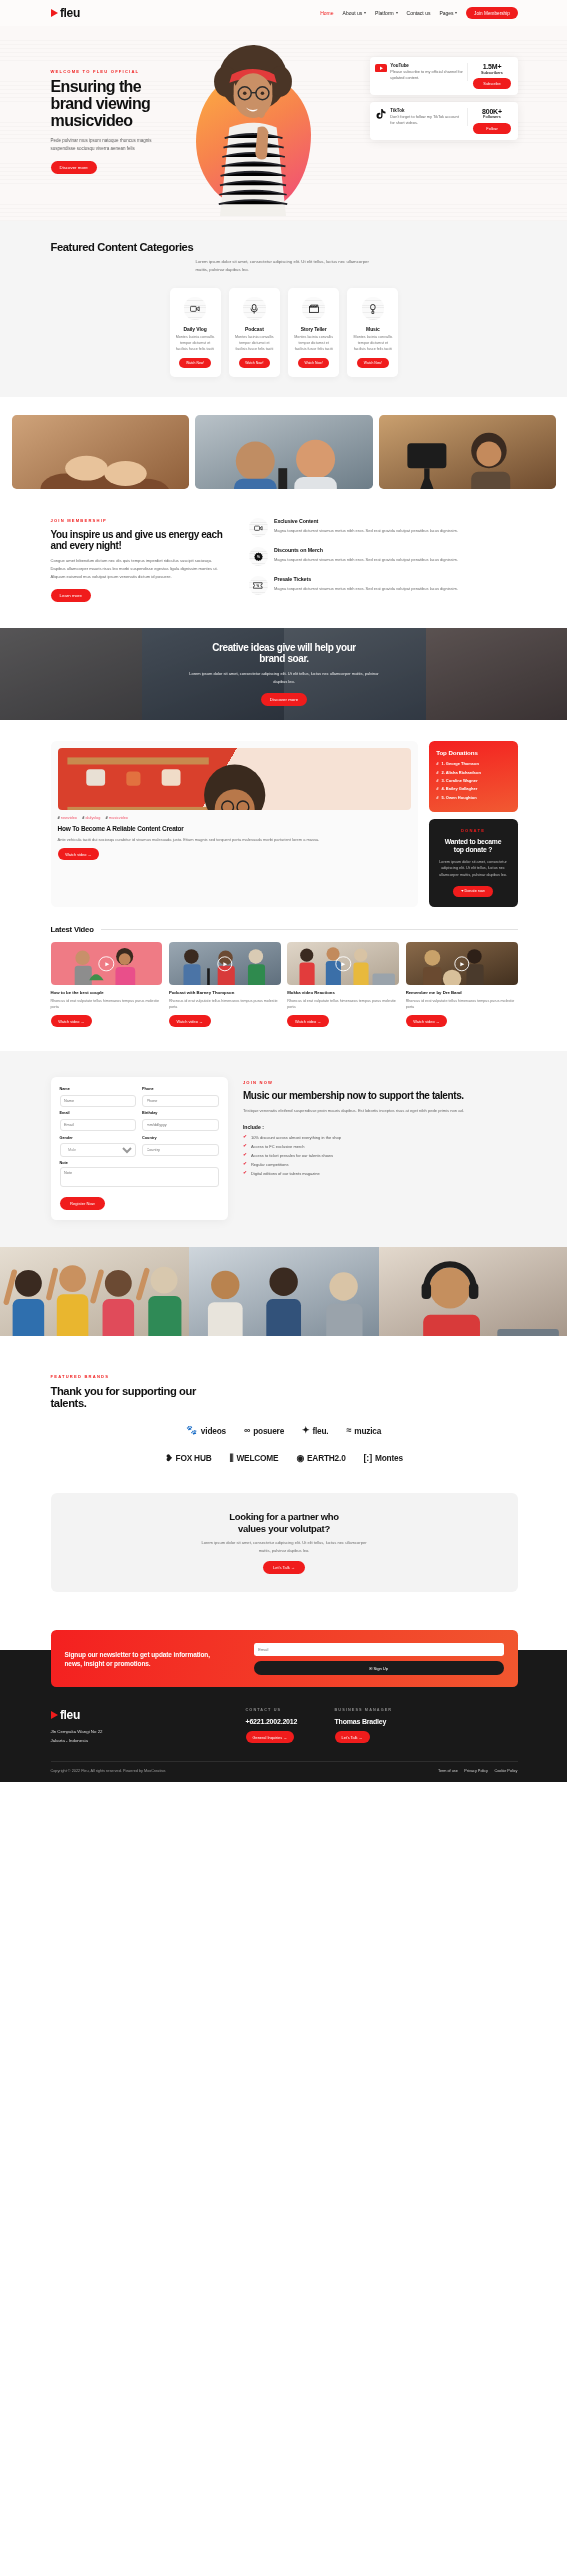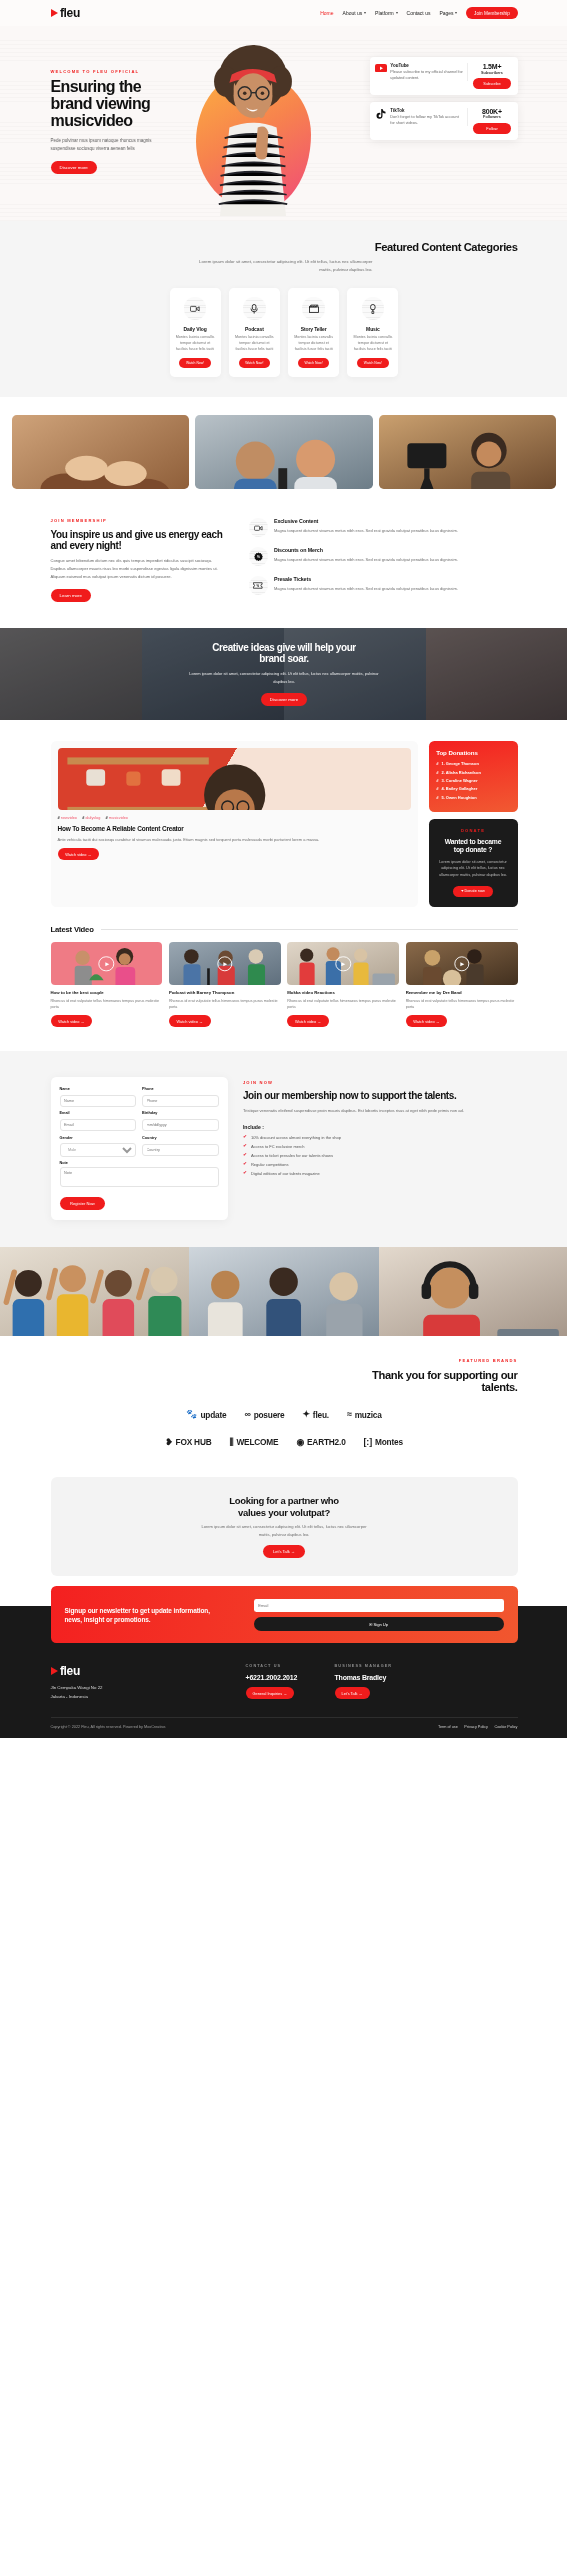--- a/index.html
+++ b/index.html
@@ -48,21 +48,21 @@
   .sc-name { font-size:4.5px; font-weight:700; color:#111; margin-bottom:1.2px; }
   .sc-desc { font-size:3.9px; line-height:1.55; color:#6b6b6b; }
   .sc-right { width:44px; text-align:center; padding-left:3.5px; }
   .sc-count { font-size:7px; font-weight:800; letter-spacing:-0.2px; color:#111; }
   .sc-label { font-size:3.8px; font-weight:700; color:#333; margin-top:0.6px; }
   .sc-btn { margin-top:3.5px; background:#f01c1c; color:#fff; border:0; border-radius:8.3px; font-size:3.9px; padding:3px 0; width:38px; }
 
   
   .sec { padding:20px 0; }
   .sec-gray { background:#f5f5f5; }
-  .sec-head { text-align:right; margin-bottom:14px; }
+  .sec-head { text-align:left; margin-bottom:14px; }
   h2.sec-title { font-size:11.2px; font-weight:800; letter-spacing:-0.4px; color:#111; }
   .sec-desc { font-size:4.3px; line-height:1.8; color:#6b6b6b; margin:5.3px auto 0; width:177px; }
 
   
   .cat-grid { display:flex; gap:8.3px; justify-content:center; }
   .cat-card { width:51px; background:#fff; border-radius:4.7px; padding:9.5px 4.7px 9px; text-align:center; box-shadow:0 1.2px 6px rgba(0,0,0,.04); }
   .ico-circle { width:22.5px;height:22.5px;border-radius:50%;margin:0 auto 6px; display:flex;align-items:center;justify-content:center;
     background-image:repeating-linear-gradient(0deg, rgba(0,0,0,0.05) 0 0.6px, transparent 0.6px 2.4px); background-color:#fafafa; }
   .cat-name { font-size:5px; font-weight:800; color:#111; letter-spacing:-0.1px; }
   .cat-desc { font-size:3.7px; line-height:1.65; color:#777; margin-top:2.4px; }
@@ -637,21 +637,21 @@
       </div>
       <div class="fld">
         <label>Note</label>
         <textarea placeholder="Note" style=""></textarea>
       </div>
       <button class="btn-reg">Register Now</button>
     </div>
 
     <div class="mem-right">
       <div class="eyebrow">JOIN NOW</div>
-      <h3 class="blk-title">Join our membership now to support the talents.</h3>
+      <h3 class="blk-title">Music our membership now to support the talents.</h3>
       <p class="blk-body">Tristique venenatis eleifend suspendisse proin mauris dapibus. Est lobortis inceptos risus at eget nibh pede primis non ad.</p>
       <div class="inc-h">Include :</div>
       <div class="chk-li">
           <span class="chk">✔</span>
           <span>10% discount across almost everything in the shop</span>
         </div>
       <div class="chk-li">
           <span class="chk">✔</span>
           <span>Access to FC exclusive merch</span>
         </div>
@@ -704,33 +704,33 @@
       <circle cx="90" cy="52" r="26" fill="#c58f5e"></circle>
       <path d="M60 52 a30 30 0 0 1 60 0" fill="none" stroke="#1e1e1e" stroke-width="8"></path>
       <rect x="54" y="46" width="12" height="20" rx="5" fill="#1e1e1e"></rect>
         <rect x="114" y="46" width="12" height="20" rx="5" fill="#1e1e1e"></rect>
       <rect x="56" y="86" width="72" height="64" rx="9" fill="#d83a3a"></rect>
       <rect x="150" y="104" width="78" height="46" rx="4" fill="#6f7a84"></rect>
     </svg>
   </div>
 </section>
 
-<section style="padding:22.5px 0 20px;">
+<section style="padding:22.5px 0 20px;margin-top:16px;">
   <div class="inner">
     <div class="sec-head" style="margin-bottom:13px;">
       <div class="eyebrow" style="letter-spacing:1.2px;">FEATURED BRANDS</div>
       <h2 class="sec-title">
         <span>Thank you for supporting our</span><br>
         <span>talents.</span>
       </h2>
     </div>
     <div class="brand-grid">
       <div class="brand">
           <span class="bi">🐾</span>
-          <span>update</span>
+          <span>videos</span>
         </div>
       <div class="brand">
           <span class="bi">∞</span>
           <span>posuere</span>
         </div>
       <div class="brand">
           <span class="bi">✦</span>
           <span>fleu.</span>
         </div>
       <div class="brand">
@@ -752,21 +752,21 @@
           <span>EARTH2.0</span>
         </div>
       <div class="brand">
           <span class="bi">[:]</span>
           <span>Montes</span>
         </div>
     </div>
   </div>
 </section>
 
-<section style="padding:6px 0 10px;">
+<section style="padding:6px 0 38px;">
   <div class="inner">
     <div class="partner">
       <h3>
         <span>Looking for a partner who</span><br>
         <span>values your volutpat?</span>
       </h3>
       <p>Lorem ipsum dolor sit amet, consectetur adipiscing elit. Ut elit tellus, luctus nec ullamcorper mattis, pulvinar dapibus leo.</p>
       <button class="btn-talk">Let's Talk  →</button>
     </div>
   </div>

